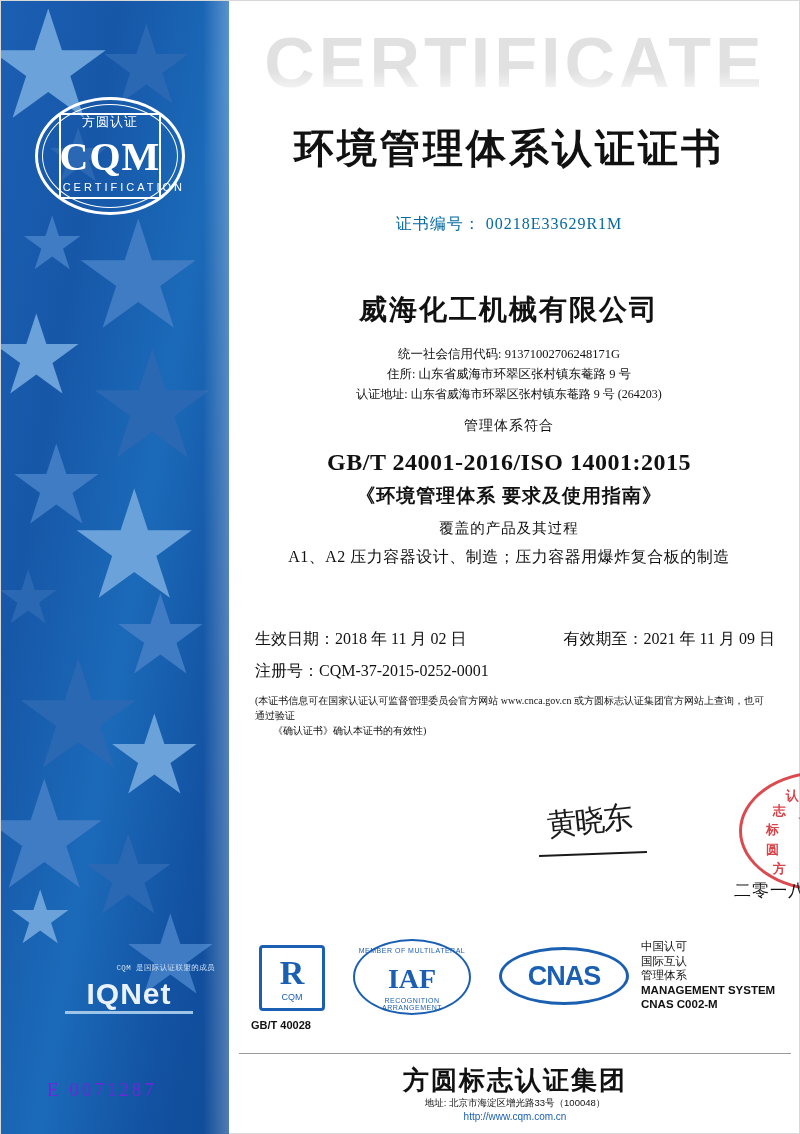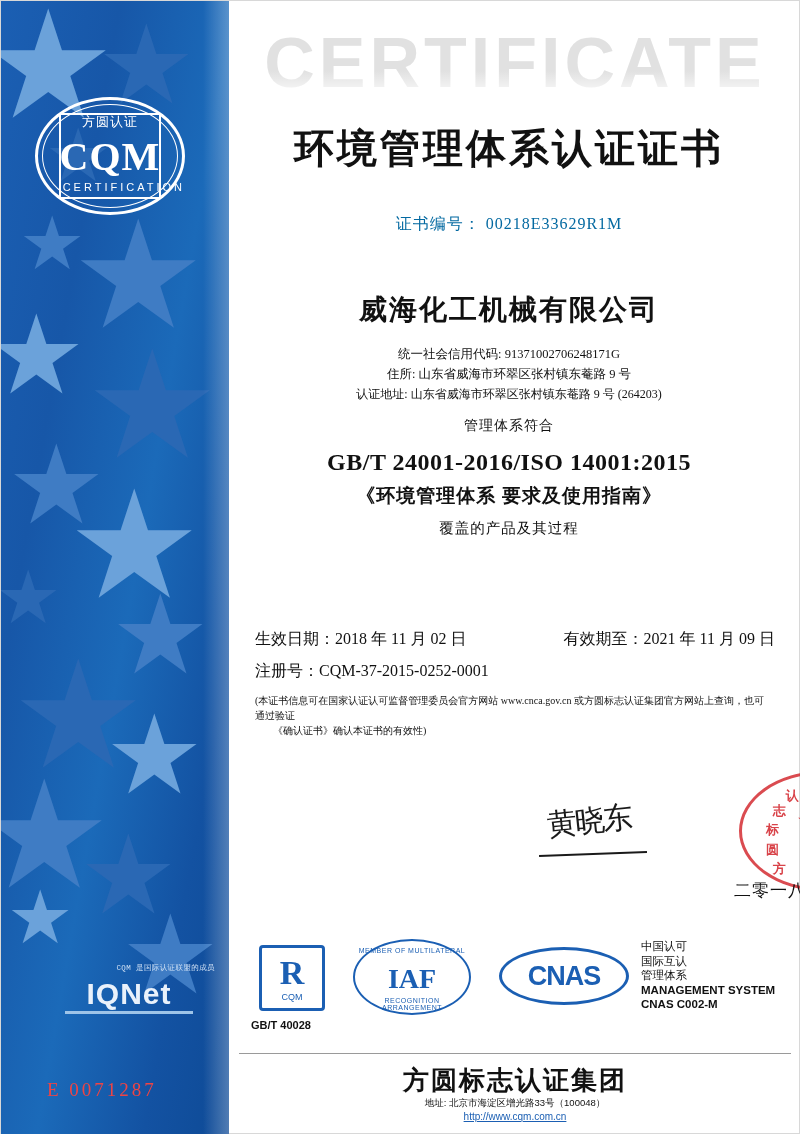--- a/index.html
+++ b/index.html
@@ -84,21 +84,21 @@
   }
   .inet-text{
     color:#e9f1fb;font-size:30px;font-weight:bold;letter-spacing:1px;
     font-family:"Liberation Sans", sans-serif;
   }
   .inet-line{
     position:absolute;left:24px;top:34px;width:128px;height:3px;background:#9ec4e8;
   }
   .serial{
     position:absolute;left:46px;top:1078px;
-    color:#ef4444;font-size:19px;letter-spacing:3px;
+    color:#6d28d9;font-size:19px;letter-spacing:3px;
     font-family:"Liberation Serif", serif;
   }
 
   
   .watermark{
     position:absolute;left:236px;top:22px;width:556px;
     text-align:center;
     font-family:"Liberation Sans", sans-serif;
     font-weight:bold;
     font-size:70px;
@@ -258,21 +258,21 @@
   .org{
     position:absolute;left:238px;top:1062px;width:552px;text-align:center;
     font-size:26px;font-weight:bold;letter-spacing:2px;color:#111;
   }
   .addr{
     position:absolute;left:238px;top:1096px;width:552px;text-align:center;
     font-size:9.5px;color:#111;font-family:"Liberation Sans", sans-serif;
   }
   .web{
     position:absolute;left:238px;top:1110px;width:552px;text-align:center;
-    font-size:10px;color:#1b5fb3;font-family:"Liberation Sans", sans-serif;text-decoration:underline;
+    font-size:10px;color:#1b5fb3;font-family:"Liberation Sans", sans-serif;
   }
 </style>
 </head>
 <body>
 
 <div class="page">
 
   <div class="band">
     <span class="star big light" style="left:-20px;top:-10px;">★</span>
     <span class="star mid dark" style="left:96px;top:10px;">★</span>
@@ -322,20 +322,21 @@
 
     <div class="meta1 row-center">统一社会信用代码: 91371002706248171G</div>
     <div class="meta2 row-center">住所: 山东省威海市环翠区张村镇东菴路 9 号</div>
     <div class="meta3 row-center">认证地址: 山东省威海市环翠区张村镇东菴路 9 号 (264203)</div>
 
     <div class="conform row-center">管理体系符合</div>
     <div class="standard row-center">GB/T 24001-2016/ISO 14001:2015</div>
     <div class="standard-cn row-center">《环境管理体系  要求及使用指南》</div>
 
     <div class="scope-label row-center">覆盖的产品及其过程</div>
+    <div class="scope-text row-center">A1、A2 压力容器设计、制造；压力容器用爆炸复合板的制造</div>
 
     <div class="dates">
       <span>生效日期：2018 年 11 月 02 日</span>
       <span>有效期至：2021 年 11 月 09 日</span>
     </div>
     <div class="regno">注册号：CQM-37-2015-0252-0001</div>
 
     <div class="note">
       <span>(本证书信息可在国家认证认可监督管理委员会官方网站 www.cnca.gov.cn 或方圆标志认证集团官方网站上查询，也可通过验证</span>
       <span class="nline2">《确认证书》确认本证书的有效性)</span>

